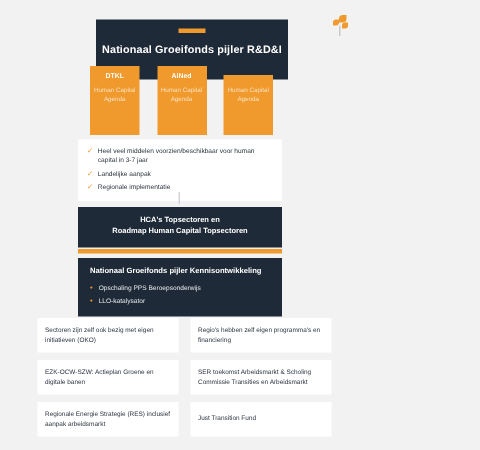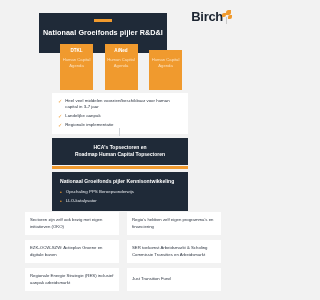--- a/index.html
+++ b/index.html
@@ -26,21 +26,21 @@
   }
   .logo-leaf i:nth-child(1) { width: 5px; height: 5px; left: 4px; top: 0px; }
   .logo-leaf i:nth-child(2) { width: 4px; height: 4px; left: 0px; top: 3px; }
   .logo-leaf i:nth-child(3) { width: 4px; height: 4px; left: 6px; top: 5px; }
   .logo-stem {
     position: absolute; left: 4px; top: 7px; width: 1px; height: 7px; background: #c9c9c9;
   }
 
   
   .hero {
-    position: absolute; left: 39px; top: 13px; width: 128px; height: 40px;
+    position: absolute; left: 64px; top: 13px; width: 128px; height: 40px;
     background: #1f2a38;
   }
   .hero-accent {
     position: absolute; left: 50%; transform: translateX(-50%); top: 6px;
     width: 18px; height: 3px; background: #f09a2e;
   }
   .hero-title {
     position: absolute; left: 0; right: 0; top: 15px;
     text-align: center; color: #ffffff;
     font-size: 7.2px; font-weight: bold; letter-spacing: 0.1px;
@@ -123,21 +123,20 @@
     padding: 4px 5px; display: flex; align-items: center;
   }
   .card-text { color: #2c3440; font-size: 4.3px; line-height: 1.4; }
 </style>
 </head>
 <body>
 
 <div class="page">
 
   <div class="logo-wrap">
-    <span class="logo-text">Birch</span>
     <span class="logo-leaf">
       <i></i>
         <i></i>
         <i></i>
       <span class="logo-stem"></span>
     </span>
   </div>
 
   <div class="hero">
     <span class="hero-accent"></span>

